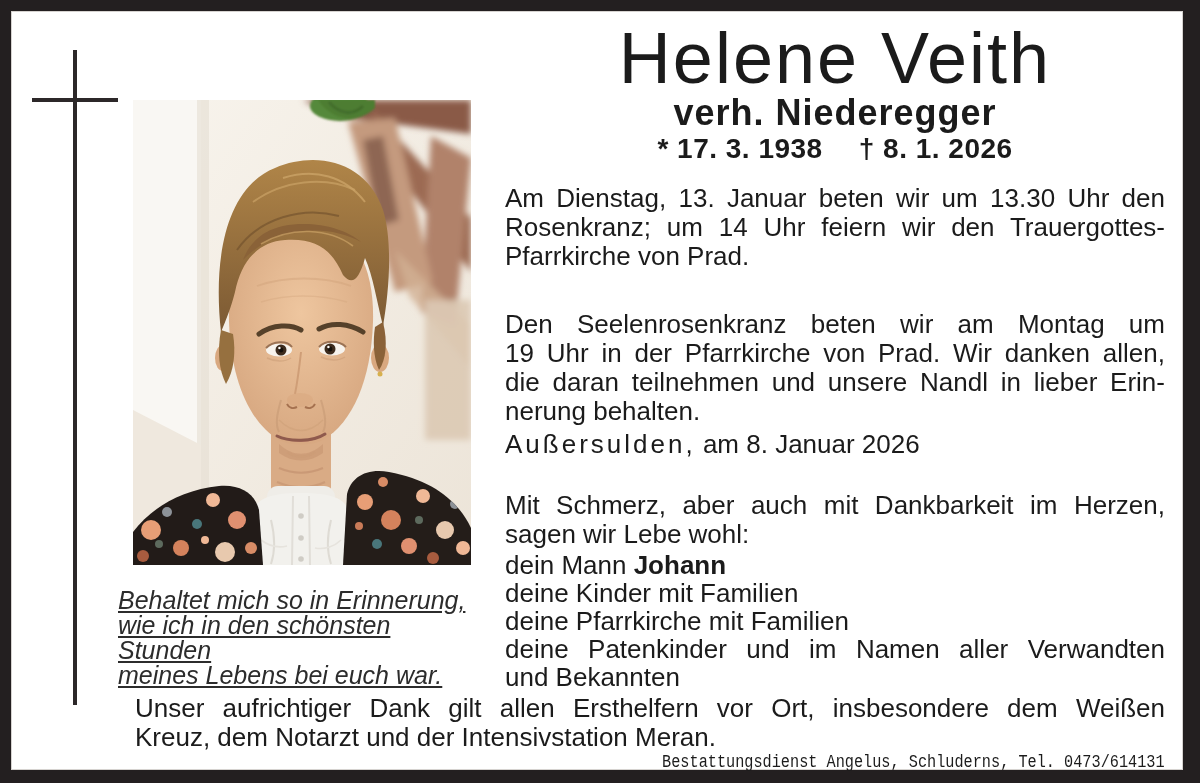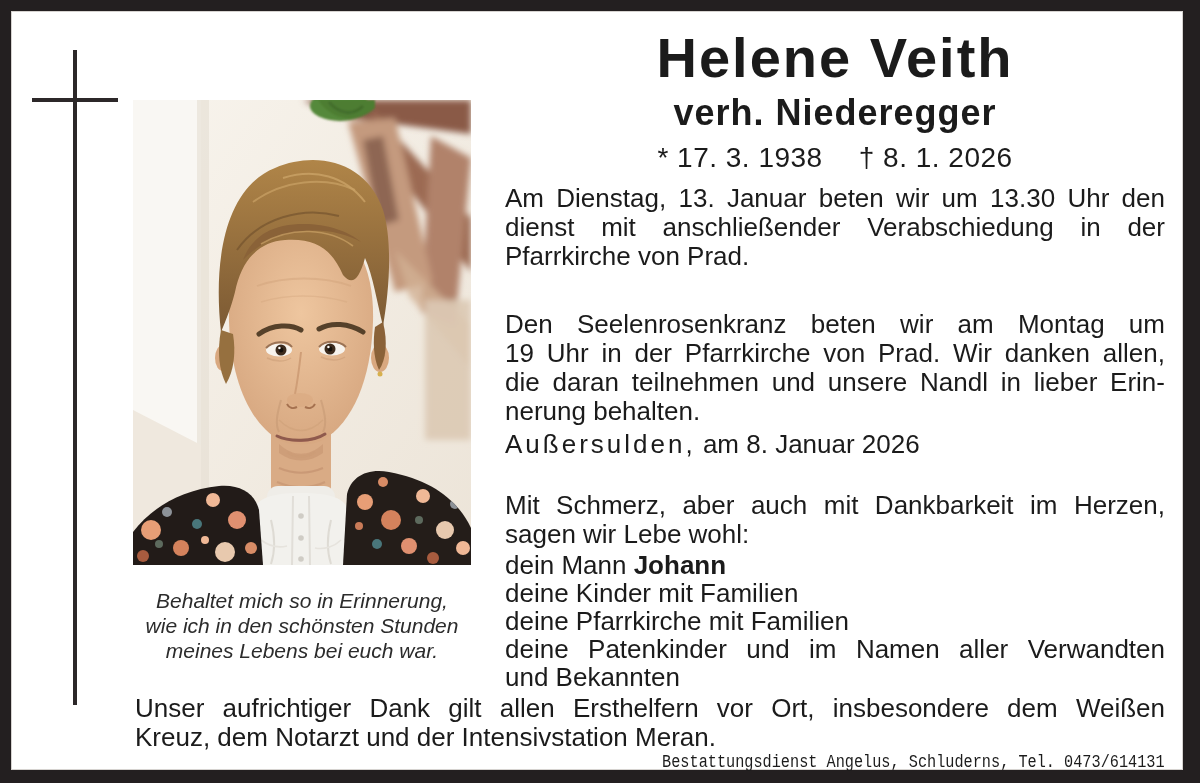--- a/index.html
+++ b/index.html
@@ -8,28 +8,28 @@
   .card{position:absolute;left:11px;top:11px;width:1172px;height:759px;background:#ffffff;
         box-shadow:inset 0 0 0 1px #d6d3d0;font-family:"Liberation Sans",sans-serif;color:#1b1b1b;}
 
   
   .cross-v{position:absolute;left:62px;top:39px;width:4px;height:655px;background:#2c2829;}
   .cross-h{position:absolute;left:21px;top:87px;width:86px;height:4px;background:#2c2829;}
 
   
   .photo{position:absolute;left:122px;top:89px;width:338px;height:465px;display:block;}
 
-  .caption{position:absolute;left:107px;top:577px;width:368px;text-align:center;
-           font-style:italic;font-size:21px;line-height:25px;color:#2c2c2c;}
+  .caption{position:absolute;left:107px;top:577px;width:368px;text-align:left;
+           font-style:italic;font-size:25px;line-height:25px;color:#2c2c2c;text-decoration:underline;}
 
   
   .header{position:absolute;left:494px;top:14px;width:660px;text-align:center;white-space:nowrap;}
-  .name{font-weight:bold;font-size:56px;line-height:66px;letter-spacing:2px;}
+  .name{font-weight:normal;font-size:72px;line-height:66px;letter-spacing:2px;}
   .maiden{font-weight:bold;font-size:36px;line-height:40px;letter-spacing:1px;margin-top:2px;}
-  .dates{font-weight:normal;font-size:28px;line-height:30px;margin-top:10px;letter-spacing:.5px;}
+  .dates{font-weight:bold;font-size:28px;line-height:30px;margin-top:1px;letter-spacing:.5px;}
   .dates .death{margin-left:36px;}
 
   
   .para{position:absolute;left:494px;width:660px;font-size:26px;line-height:29px;}
   .p1{top:173px;}
   .p2{top:299px;}
   .p3{top:418px;line-height:30px;}
   .sp{letter-spacing:3px;}
   .p4{top:480px;}
   .p5{top:540px;line-height:28px;}
@@ -209,21 +209,21 @@
     <div class="header">
       <div class="name">Helene Veith</div>
       <div class="maiden">verh. Niederegger</div>
       <div class="dates">
         <span>* 17. 3. 1938</span><span class="death">† 8. 1. 2026</span>
       </div>
     </div>
 
     <div class="para p1">
       <div class="jline">Am Dienstag, 13. Januar beten wir um 13.30 Uhr den</div>
-      <div class="jline">dienst mit anschließender Verabschiedung in der</div>
+      <div class="jline">Rosenkranz; um 14 Uhr feiern wir den Trauergottes-</div>
       <div>Pfarrkirche von Prad.</div>
     </div>
 
     <div class="para p2">
       <div class="jline">Den Seelenrosenkranz beten wir am Montag um</div>
       <div class="jline">19 Uhr in der Pfarrkirche von Prad. Wir danken allen,</div>
       <div class="jline">die daran teilnehmen und unsere Nandl in lieber Erin-</div>
       <div>nerung behalten.</div>
     </div>
 

